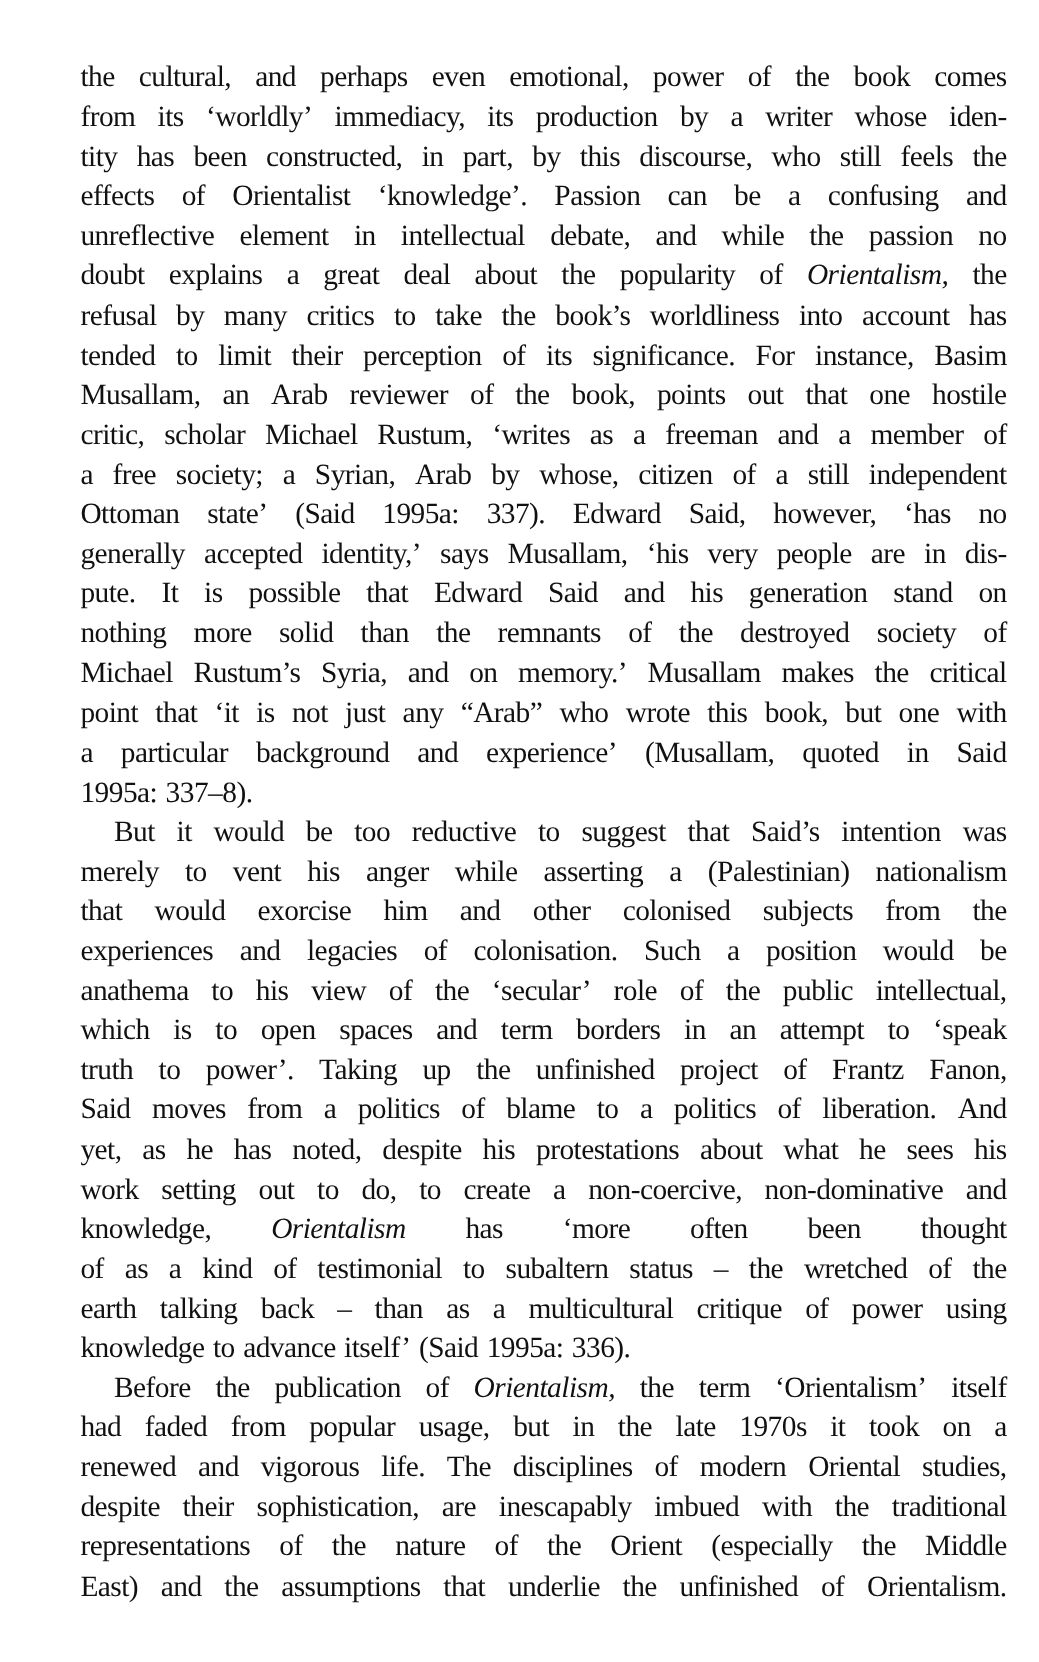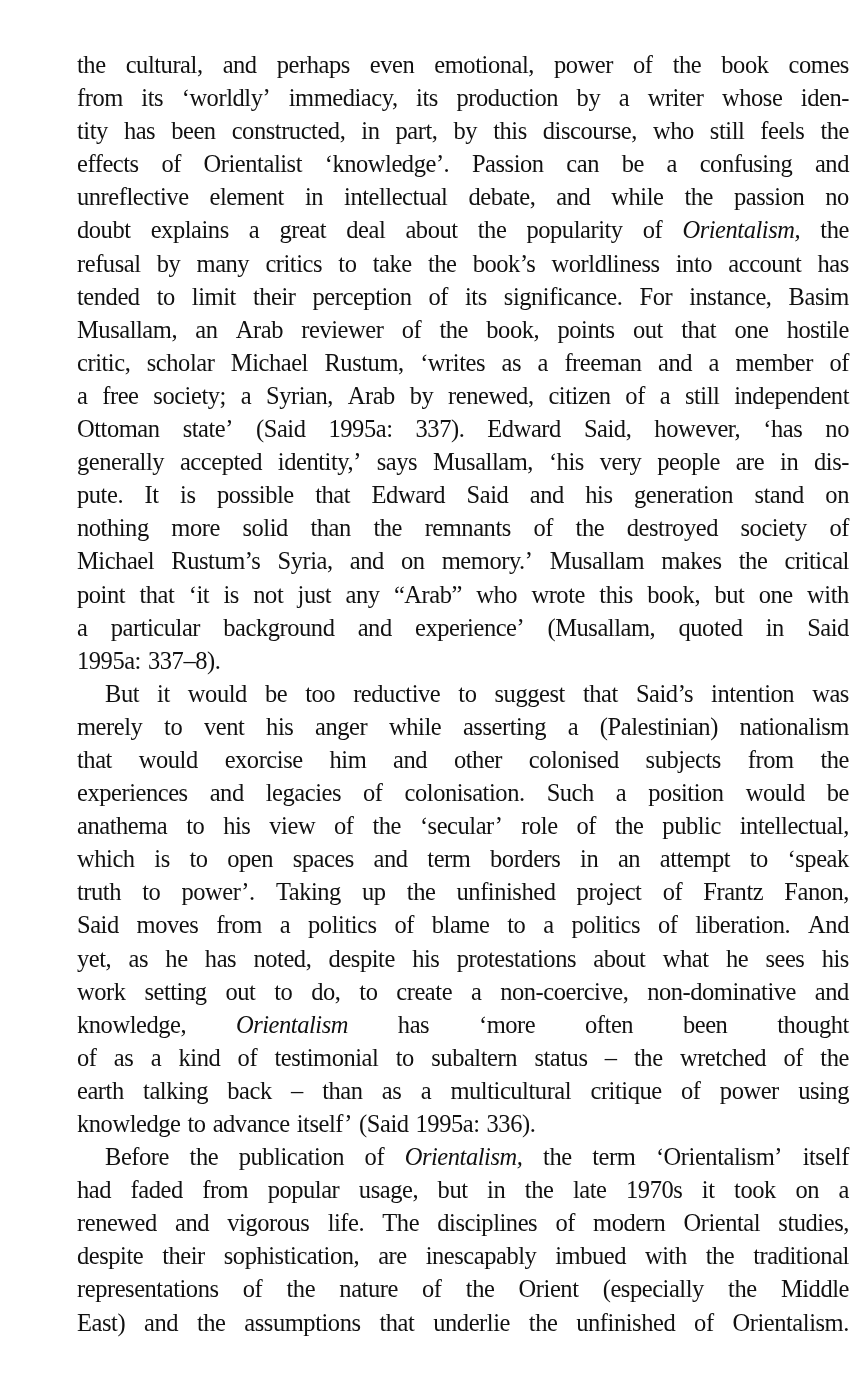--- a/index.html
+++ b/index.html
@@ -10,21 +10,21 @@
     body {
       width: 866px;
       height: 1385px;
       position: relative;
       overflow: hidden;
       font-family: "Liberation Serif", "DejaVu Serif", serif;
       color: #111111;
     }
     .page {
       position: absolute;
-      left: 77px;
+      left: 67px;
       top: 48px;
       width: 772px;
     }
     
     .jline {
       display: flex;
       justify-content: space-between;
       height: 33.1px;
       line-height: 33.1px;
       font-size: 24.5px;
@@ -179,21 +179,21 @@
         <span class="w">of</span>
       </div>
       <div class="jline">
         <span class="w">a</span>
         <span class="w">free</span>
         <span class="w">society;</span>
         <span class="w">a</span>
         <span class="w">Syrian,</span>
         <span class="w">Arab</span>
         <span class="w">by</span>
-        <span class="w">renewed,</span>
+        <span class="w">whose,</span>
         <span class="w">citizen</span>
         <span class="w">of</span>
         <span class="w">a</span>
         <span class="w">still</span>
         <span class="w">independent</span>
       </div>
       <div class="jline">
         <span class="w">Ottoman</span>
         <span class="w">state’</span>
         <span class="w">(Said</span>

